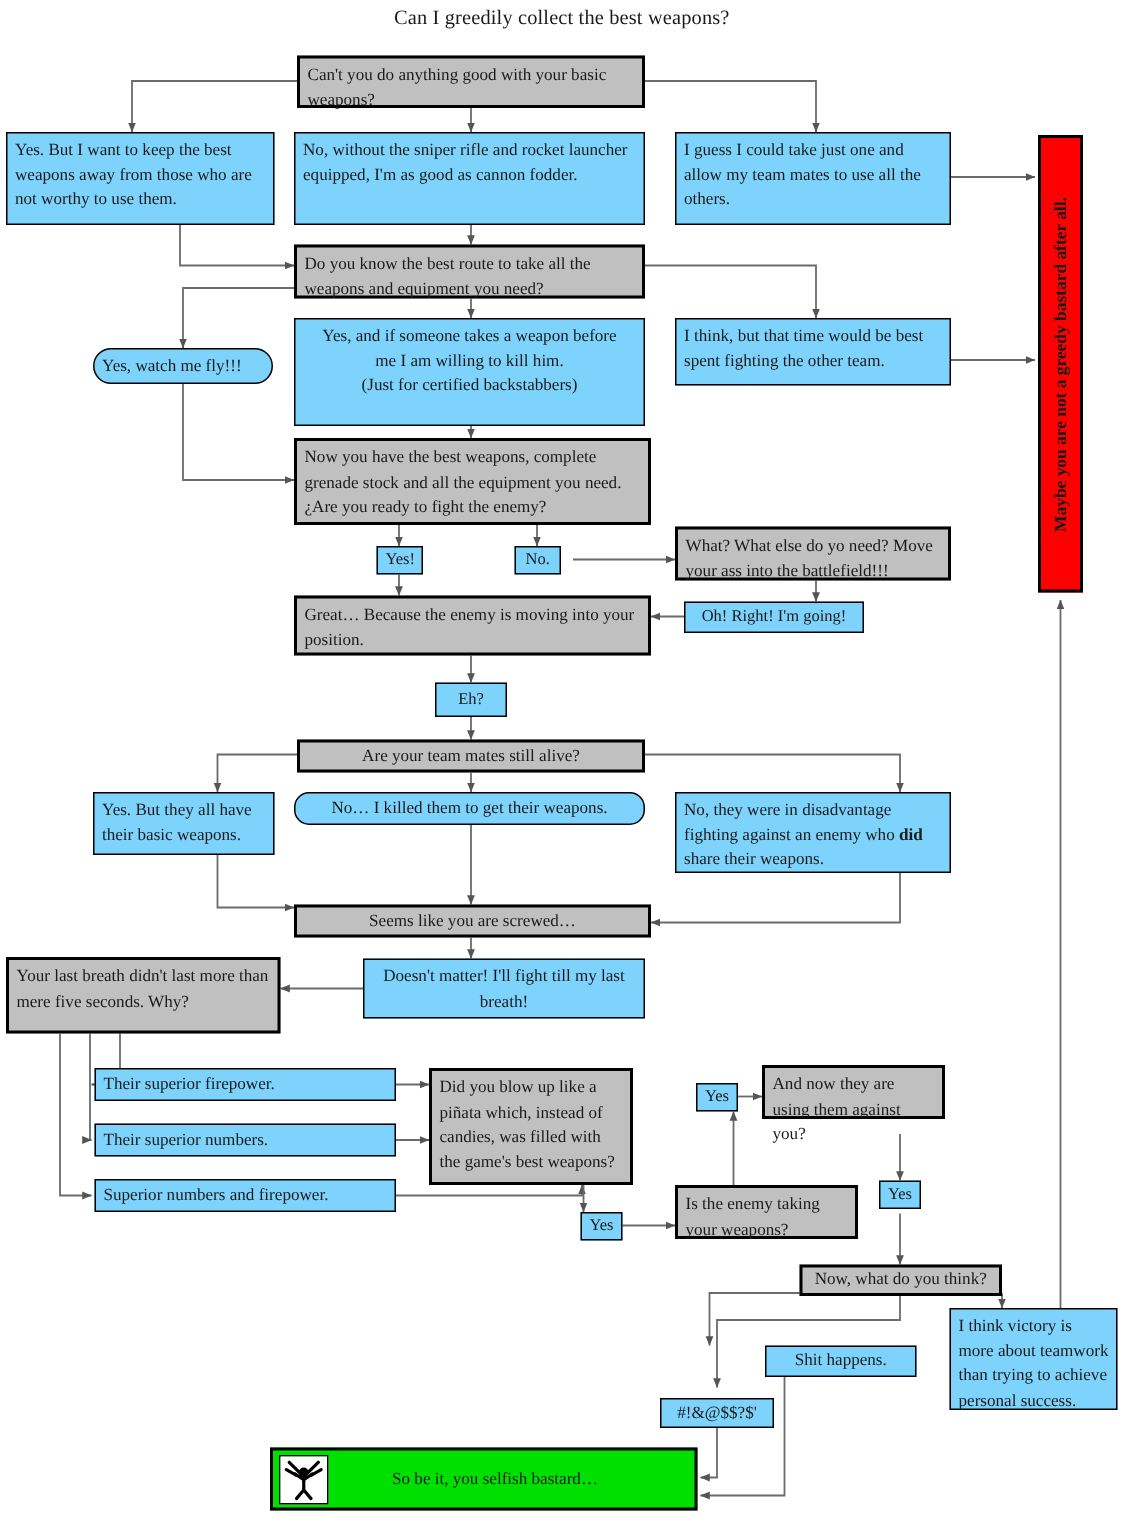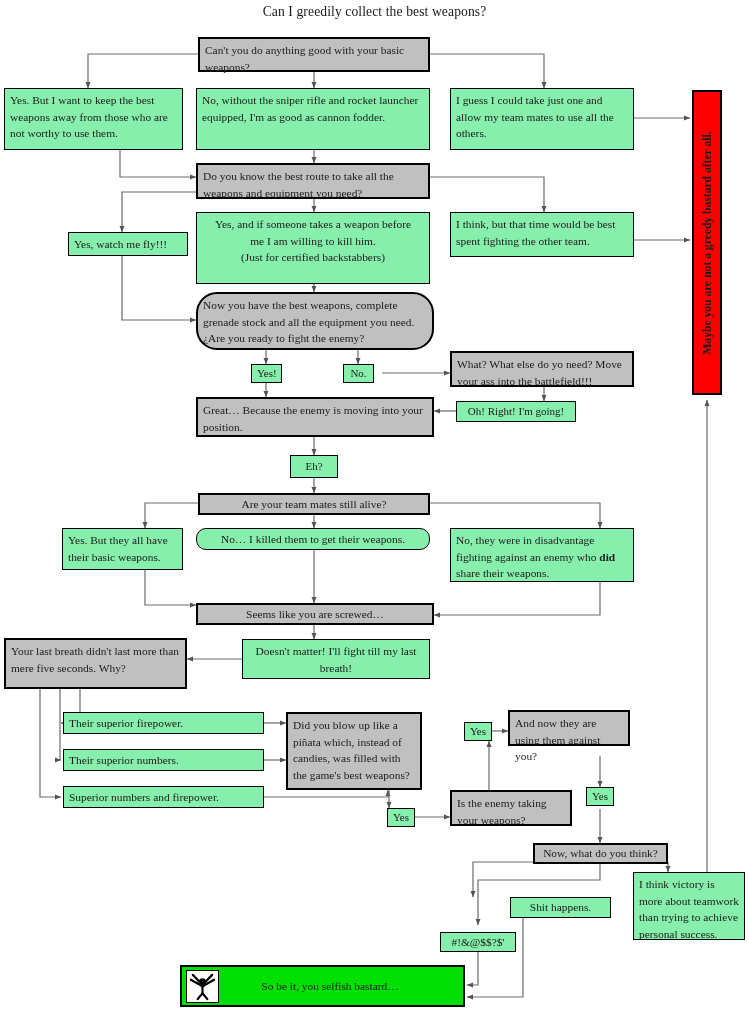--- a/index.html
+++ b/index.html
@@ -21,21 +21,21 @@
   }
   #edges {
     position: absolute;
     left: 0; top: 0;
     width: 749px; height: 1023px;
     pointer-events: none;
   }
   .node {
     position: absolute;
     border: 1.6px solid #000;
-    background: #86efac;
+    background: #7dd3fc;
     font-size: 11.4px;
     line-height: 16.6px;
     padding: 3px 5px 3px 5px;
     z-index: 5;
   }
   .node.gray { background: #c0c0c0; border-width: 2.2px; }
   .node.center { text-align: center; }
   .node.vcenter {
     display: flex; align-items: center;
   }
@@ -206,35 +206,35 @@
   </div>
 
   <div class="node" style="left:450px; top:88px; width:184px; height:62px;">
     <span class="txt">I guess I could take just one and allow my team mates to use all the others.</span>
   </div>
 
   <div class="node gray" style="left:196px; top:163px; width:234px; height:36px;">
     <span class="txt">Do you know the best route to take all the weapons and equipment you need?</span>
   </div>
 
-  <div class="node vcenter" style="left:68px; top:232px; width:120px; height:24px;">
+  <div class="node vcenter" style="left:62px; top:232px; width:120px; height:24px;border-radius:12px;">
     <span class="txt">Yes, watch me fly!!!</span>
   </div>
 
   <div class="node center" style="left:196px; top:212px; width:234px; height:72px;">
     <div>Yes, and if someone takes a weapon before</div>
     <div>me I am willing to kill him.</div>
     <div>(Just for certified backstabbers)</div>
   </div>
 
   <div class="node" style="left:450px; top:212px; width:184px; height:45px;">
     <span class="txt">I think, but that time would be best spent fighting the other team.</span>
   </div>
 
-  <div class="node gray" style="left:196px; top:292px; width:238px; height:58px;border-radius:21px;">
+  <div class="node gray" style="left:196px; top:292px; width:238px; height:58px;">
     <span class="txt">Now you have the best weapons, complete grenade stock and all the equipment you need. ¿Are you ready to fight the enemy?</span>
   </div>
 
   <div class="node small vcenter" style="left:251px; top:364px; width:31px; height:19px;">
     <span class="txt">Yes!</span>
   </div>
 
   <div class="node small vcenter" style="left:343px; top:364px; width:31px; height:19px;">
     <span class="txt">No.</span>
   </div>

